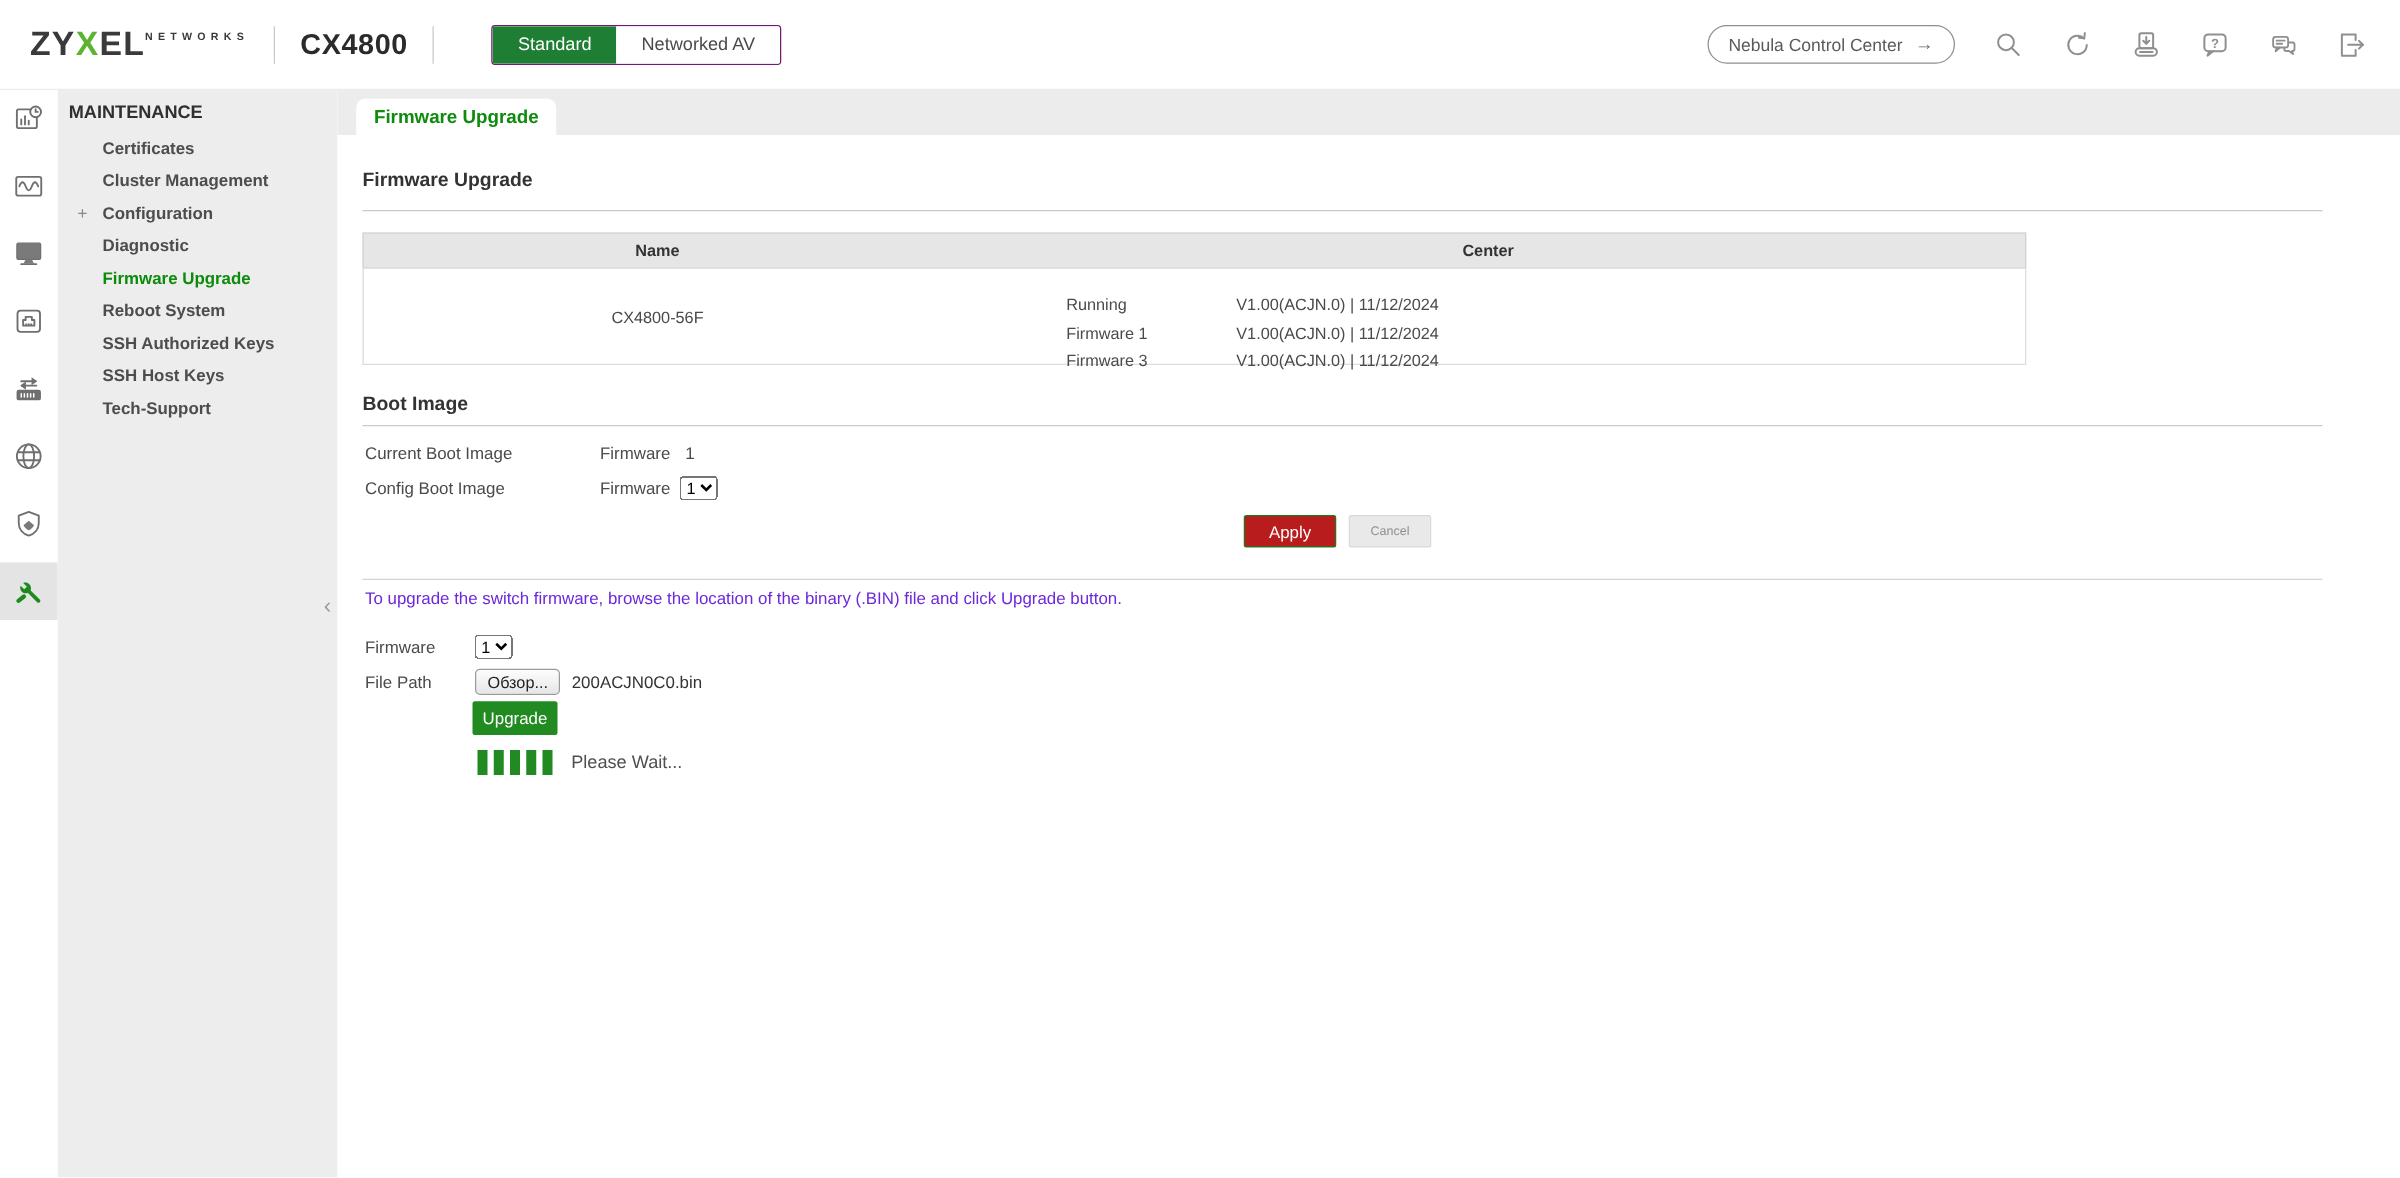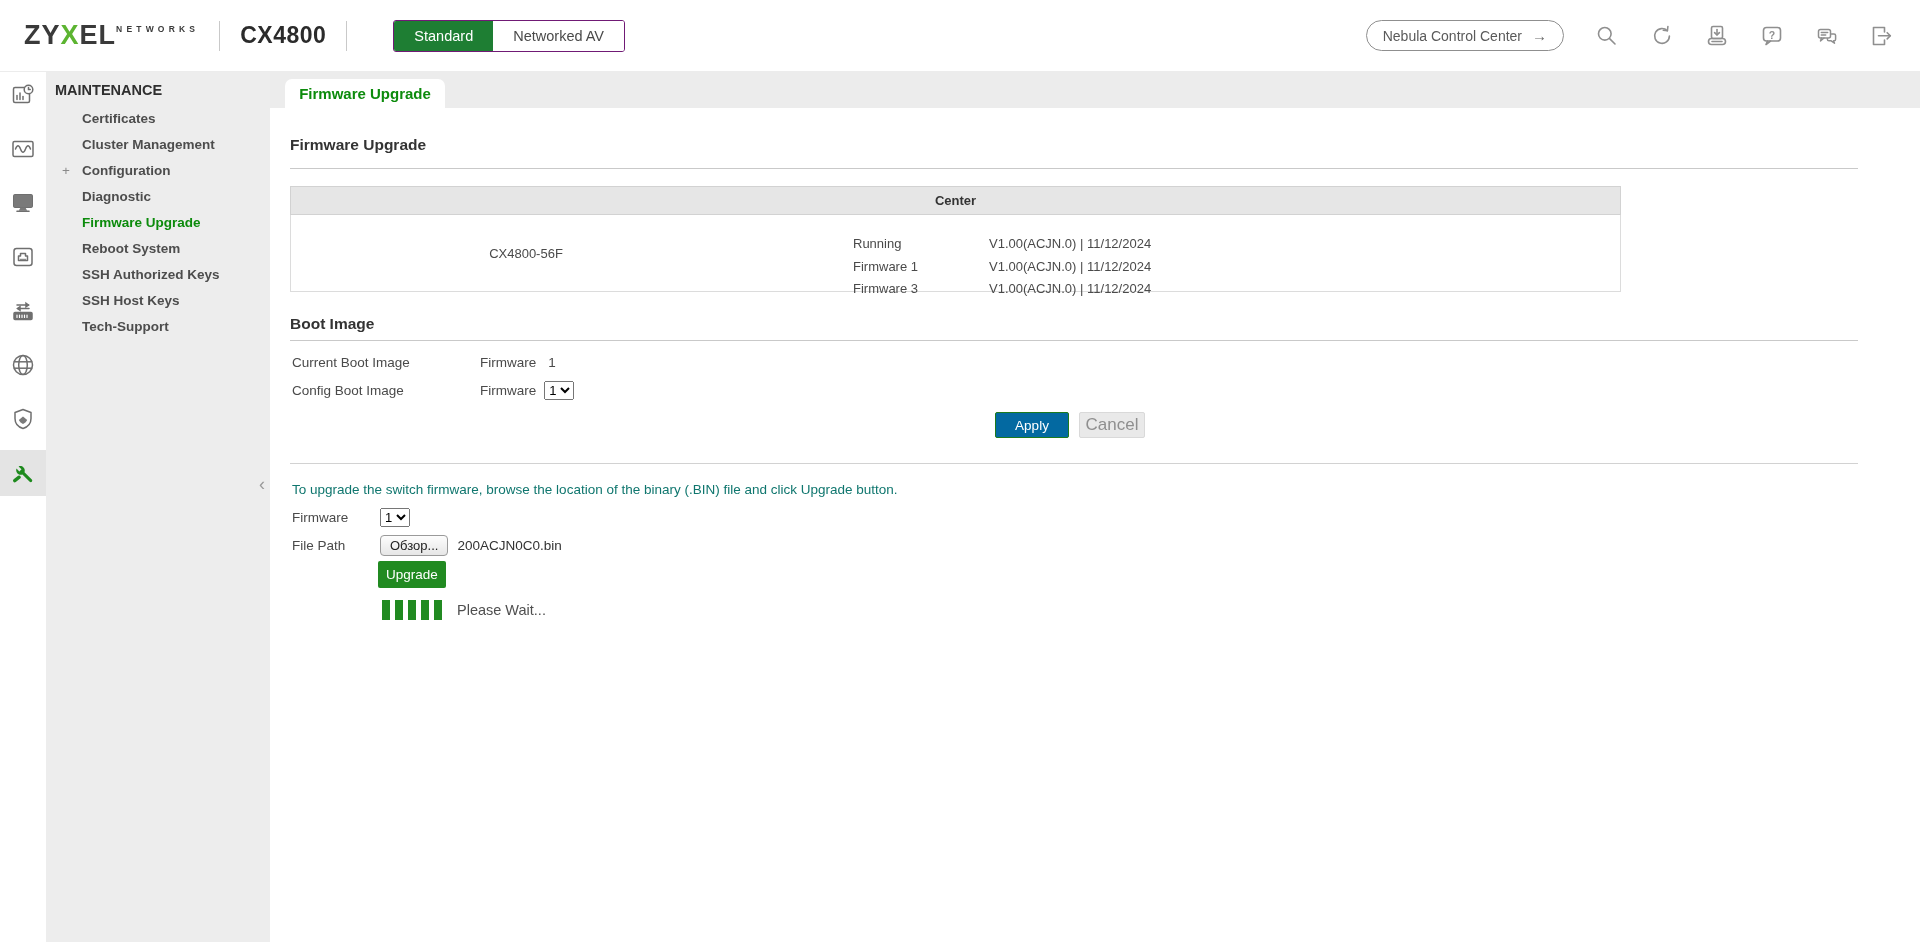--- a/index.html
+++ b/index.html
@@ -69,25 +69,25 @@
   .ver-row { display:flex; line-height:22.5px; }
   .ver-row .slot { width:136px; }
 
   .boot-row { position:absolute; left:22px; display:flex; align-items:center; font-size:13.5px; color:#4a4a4a; }
   #boot-row1 { top:283px; } #boot-row2 { top:306px; height:24px; }
   .boot-row .lbl { width:188px; }
   .gap10 { display:inline-block; width:12px; }
   select { font-size:13px; margin-left:8px; }
 
   .apply-btn  { position:absolute; left:725px; top:340px; width:74px; height:26px;
-                background:#0369a1; color:#fff; border:1px solid #1d7a1d; border-radius:2px; font-size:13.5px; }
+                background:#b91c1c; color:#fff; border:1px solid #1d7a1d; border-radius:2px; font-size:13.5px; }
   .cancel-btn { position:absolute; left:809px; top:340px; width:66px; height:26px;
-                background:#e9e9e9; color:#8f8f8f; border:1px solid #d9d9d9; border-radius:2px; font-size:17px; }
-
-  .instruction { position:absolute; left:22px; top:410px; font-size:13.5px; color:#0f766e; }
+                background:#e9e9e9; color:#8f8f8f; border:1px solid #d9d9d9; border-radius:2px; font-size:10px; }
+
+  .instruction { position:absolute; left:22px; top:399px; font-size:13.5px; color:#6d28d9; }
   .fw-row { position:absolute; left:22px; top:433px; display:flex; align-items:center;
             font-size:13.5px; color:#4a4a4a; height:24px; }
   .fw-row .lbl, .fp-row .lbl { width:88px; }
   .fw-row select, .fp-row select { margin-left:0; }
   .fp-row { position:absolute; left:22px; top:461px; display:flex; align-items:center;
             font-size:13.5px; color:#4a4a4a; height:24px; }
   .browse-btn { font-size:13px; padding:2px 9px; border:1px solid #9a9a9a; border-radius:4px;
                 background:linear-gradient(#fdfdfd,#e6e6e6); color:#222; }
   .filename { margin-left:9px; color:#333; }
   .upgrade-btn { position:absolute; left:108px; top:489px; width:68px; height:27px;
@@ -280,20 +280,21 @@
 <main class="content">
   <div class="tabstrip">
     <div class="tab">Firmware Upgrade</div>
   </div>
 
   <h2 class="sec-title" id="sec1">Firmware Upgrade</h2>
   <div class="rule" id="rule1"></div>
 
   <div class="fw-table">
     <div class="fw-thead">
+      <div class="th-name">Name</div>
       <div class="th-version">Center</div>
     </div>
     <div class="fw-tbody">
       <div class="td-name">CX4800-56F</div>
       <div class="td-version">
         <div class="ver-row">
             <span class="slot">Running</span>
             <span class="ver">V1.00(ACJN.0) | 11/12/2024</span>
           </div>
           <div class="ver-row">

